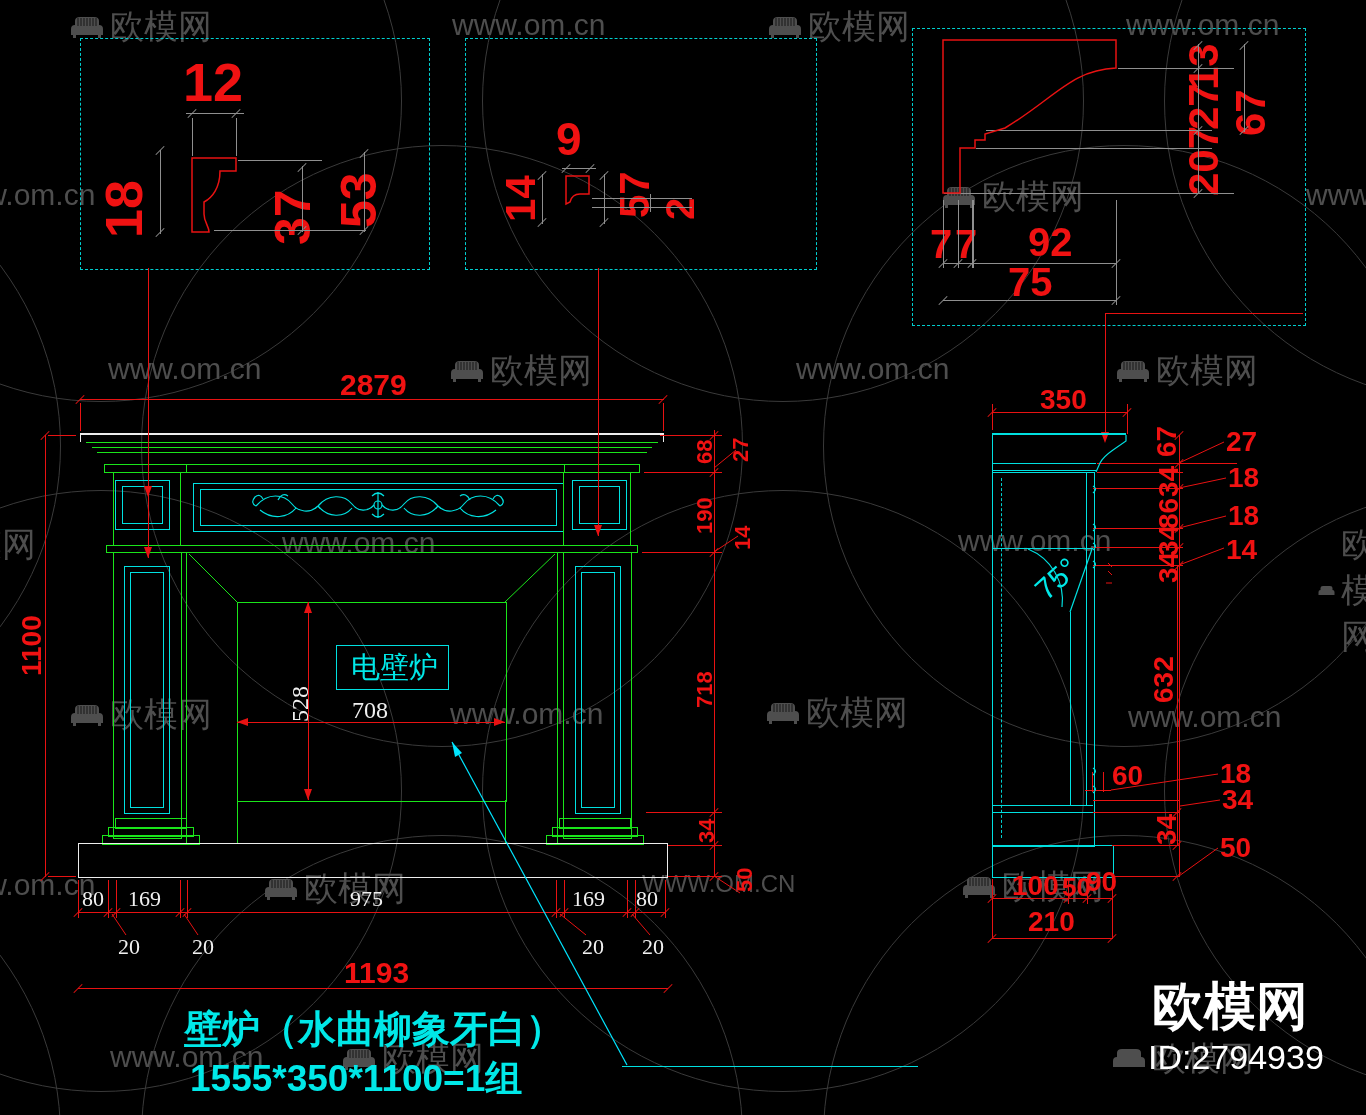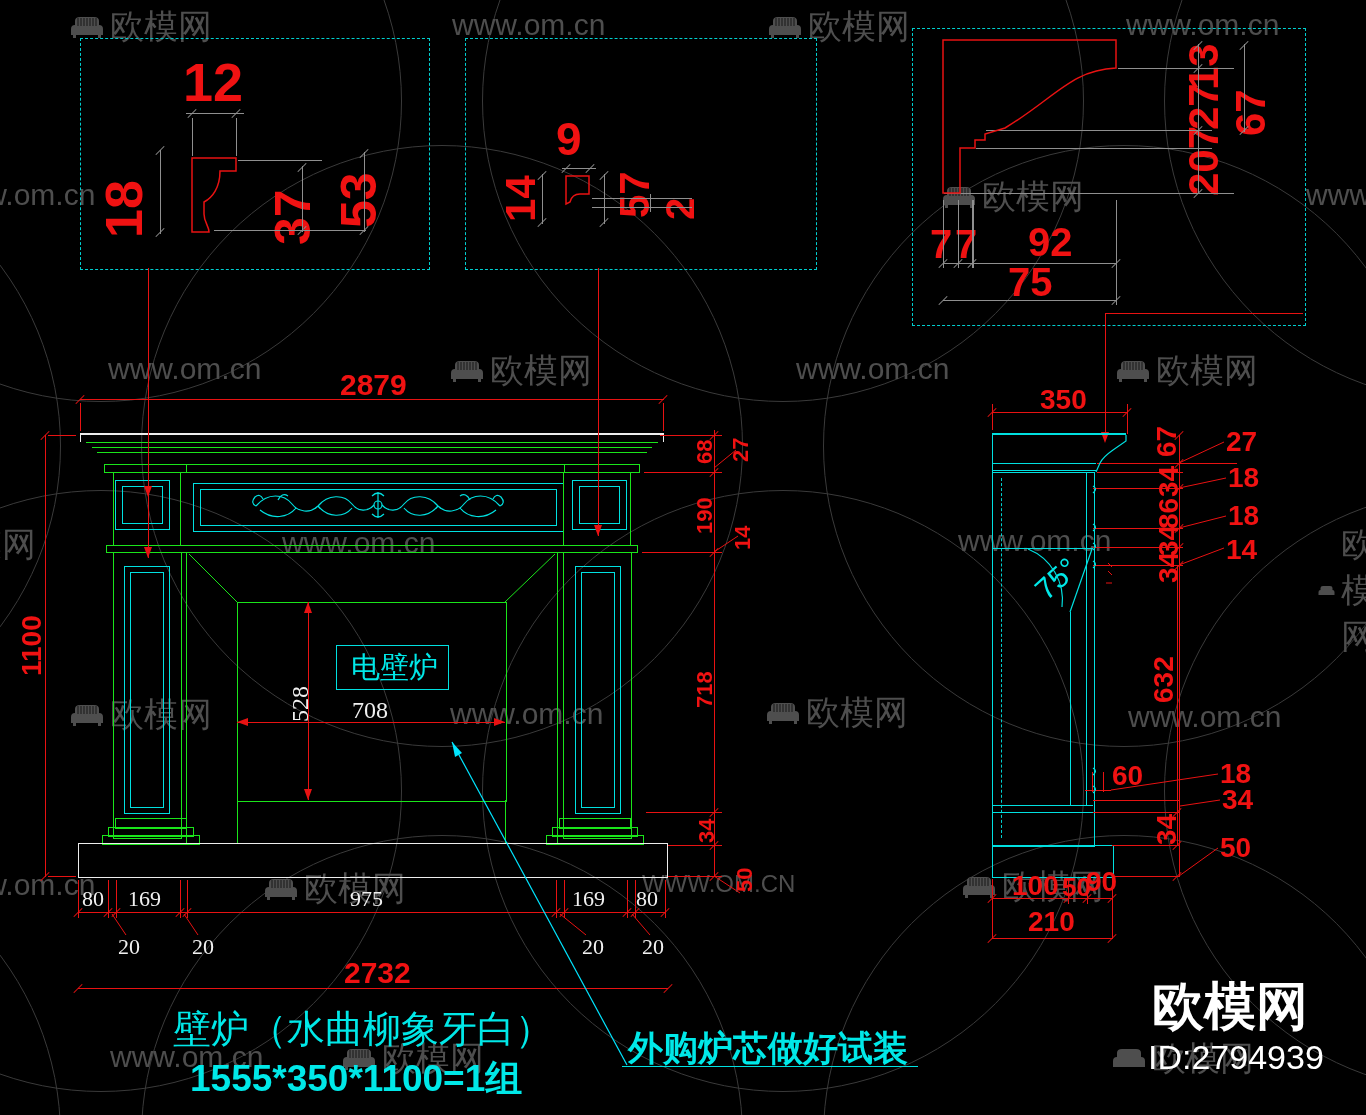--- a/index.html
+++ b/index.html
@@ -392,21 +392,21 @@
   <div class="t tw z2" style="left:350px;top:888px;font-size:22px;">975</div>
   <div class="t tw z2" style="left:572px;top:888px;font-size:22px;">169</div>
   <div class="t tw z2" style="left:636px;top:888px;font-size:22px;">80</div>
   <div class="t tw z2" style="left:118px;top:936px;font-size:22px;">20</div>
   <div class="t tw z2" style="left:192px;top:936px;font-size:22px;">20</div>
   <div class="t tw z2" style="left:582px;top:936px;font-size:22px;">20</div>
   <div class="t tw z2" style="left:642px;top:936px;font-size:22px;">20</div>
   <div class="ln r z2" style="left:78px;top:988px;width:590px;height:1px;"></div>
   <div class="tick z2" style="left:72px;top:988px;"></div>
   <div class="tick z2" style="left:662px;top:988px;"></div>
-  <div class="t tr z2" style="left:344px;top:958px;font-size:30px;">2732</div>
+  <div class="t tr z2" style="left:344px;top:958px;font-size:30px;">1193</div>
 
   <div class="ln r z2" style="left:148px;top:268px;width:1px;height:290px;"></div>
   <div class="arrD z2" style="left:144px;top:486px;"></div>
   <div class="arrD z2" style="left:144px;top:547px;"></div>
   <div class="ln r z2" style="left:598px;top:268px;width:1px;height:268px;"></div>
   <div class="arrD z2" style="left:594px;top:525px;"></div>
   <div class="ln r z2" style="left:1105px;top:313px;width:198px;height:1px;"></div>
   <div class="ln r z2" style="left:1105px;top:313px;width:1px;height:122px;"></div>
   <div class="arrD z2" style="left:1101px;top:432px;"></div>
 
@@ -543,21 +543,20 @@
       <line x1="1179" y1="876" x2="1218" y2="848"></line>
       <path d="M1108 563 l4 4 m-4 4 l4 4 m-6 8 l6 0" fill="none"></path>
     </g>
 
     <g>
       <line x1="452" y1="742" x2="627" y2="1065" stroke="#00e5ff" stroke-width="1.2"></line>
       <polygon points="452,742 462,753 455,757" fill="#00e5ff"></polygon>
     </g>
   </svg>
 
-  <div class="t tc z2" style="left:173px;top:1010px;font-size:38px;font-weight:normal;">壁炉（水曲柳象牙白）</div>
+  <div class="t tc z2" style="left:184px;top:1010px;font-size:38px;font-weight:bold;">壁炉（水曲柳象牙白）</div>
   <div class="t tc z2" style="left:190px;top:1060px;font-size:37px;font-weight:bold;">1555*350*1100=1组</div>
-  <div class="t tc z2" style="left:628px;top:1030px;font-size:35px;font-weight:bold;">外购炉芯做好试装</div>
   <div class="ln c z2" style="left:622px;top:1066px;width:296px;height:1px;"></div>
 
   <div class="t z2" style="left:1152px;top:980px;font-size:52px;font-weight:bold;color:#fff;z-index:5;">欧模网</div>
   <div class="t z2" style="left:1148px;top:1040px;font-size:34px;color:#fff;z-index:5;">ID:2794939</div>
 
 </div>
 
 </body></html>

